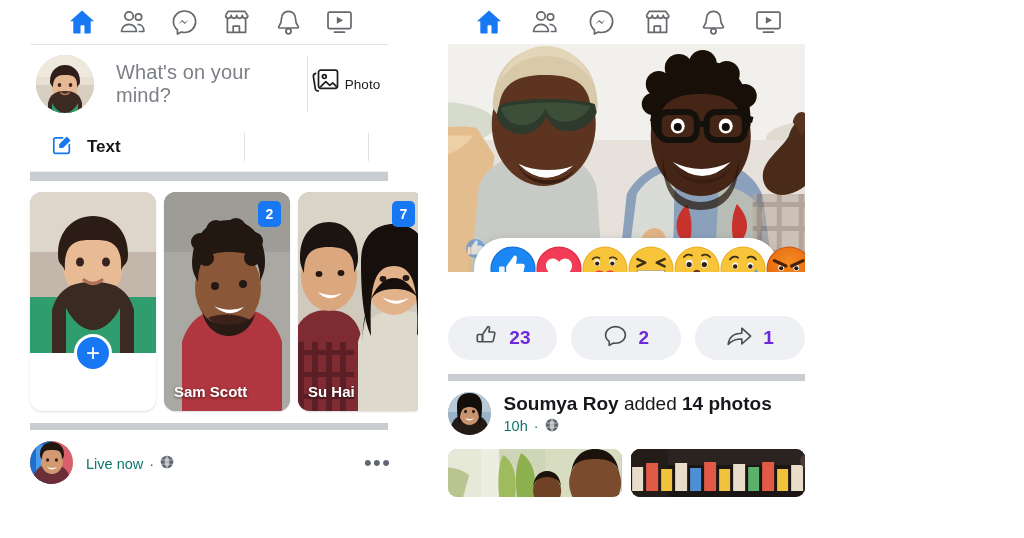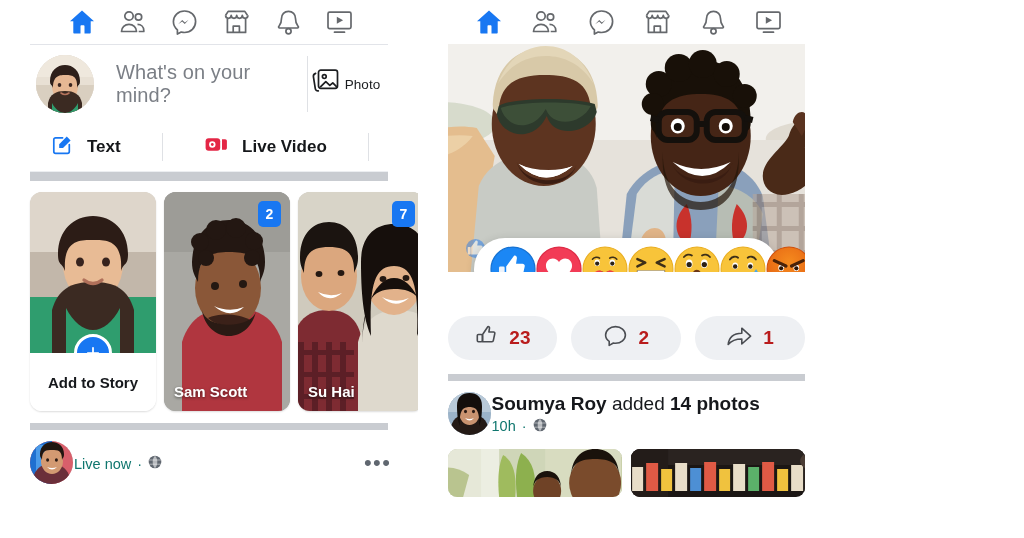--- a/index.html
+++ b/index.html
@@ -132,21 +132,21 @@
     width: 38px; height: 38px; border-radius: 50%;
     background: #1877f2; border: 3px solid #fff;
     display: flex; align-items: center; justify-content: center;
     color: #fff; font-size: 24px; line-height: 1; font-weight: 400;
   }
 
   
   .post-header {
     display: flex; align-items: center;
     padding: 11px 26px 6px 30px;
-    gap: 1px;
+    gap: 13px;
   }
   .post-avatar {
     width: 43px; height: 43px; border-radius: 50%; overflow: hidden; flex: 0 0 43px;
     background: #cfd3d8;
   }
   .post-avatar svg { width: 100%; height: 100%; display: block; }
   .post-meta { flex: 1 1 auto; min-width: 0; }
   .post-name { font-size: 19px; font-weight: 700; color: #16181c; line-height: 1.22; }
   .post-name .light { font-weight: 400; }
   .post-sub { display: flex; align-items: center; gap: 6px; font-size: 14.5px; color: #0f766e; margin-top: 2px; }
@@ -201,21 +201,21 @@
   }
   .pill {
     flex: 1 1 0;
     height: 44px;
     background: #eef0f3;
     border-radius: 22px;
     display: flex; align-items: center; justify-content: center;
     gap: 10px;
     cursor: pointer;
   }
-  .pill .cnt { font-size: 19px; font-weight: 700; color: #b91c1c; }
+  .pill .cnt { font-size: 19px; font-weight: 700; color: #6d28d9; }
 
   
   .photo-grid {
     display: flex; gap: 9px;
     padding: 8px 30px 0 30px;
   }
   .grid-photo {
     flex: 1 1 0; height: 48px; border-radius: 9px; overflow: hidden; background: #ddd;
     cursor: pointer;
   }
@@ -308,31 +308,20 @@
           <div class="cact">
             <span>
               <svg width="21" height="21" viewBox="0 0 21 21" fill="none" stroke="#1877f2" stroke-width="1.7">
                 <path d="M17.3 10.6v6.9c0 1-.8 1.8-1.8 1.8H3.6c-1 0-1.8-.8-1.8-1.8V5.6c0-1 .8-1.8 1.8-1.8h7" stroke-linecap="round"></path>
                 <path d="M14.8 2.6 18.6 6.4 11 14H7.2v-3.8z" fill="#1877f2" stroke="none"></path>
               </svg>
             </span>
             <span>Text</span>
           </div>
           <div class="vdiv"></div>
-          <div class="cact">
-            <span>
-              <svg width="23" height="17" viewBox="0 0 23 17">
-                <rect x="0.6" y="2.2" width="14.6" height="12.6" rx="3" fill="#e42645"></rect>
-                <circle cx="7.3" cy="8.5" r="3.2" fill="#fff"></circle>
-                <circle cx="7.3" cy="8.5" r="1.4" fill="#e42645"></circle>
-                <path d="M17 3.2h3.1c1 0 1.8.8 1.8 1.8v7c0 1-.8 1.8-1.8 1.8H17z" fill="#e42645"></path>
-              </svg>
-            </span>
-            <span>Live Video</span>
-          </div>
           <div class="vdiv"></div>
         </div>
       </div>
     </div>
 
     <div class="gapbar"></div>
 
     <div class="stories">
 
       <div class="story add">
@@ -346,23 +335,20 @@
             <path d="M28 62c0-24 16-38 35-38s35 14 35 38c0 12-4 8-7 17 2-31-14-31-28-31s-30 0-28 31c-3-9-7-5-7-17z" fill="#2c1c16"></path>
             <path d="M22 118c6-21 19-28 41-28s35 7 41 28v43H22z" fill="#3b2a22"></path>
             <ellipse cx="50" cy="70" rx="4" ry="4.6" fill="#37231e"></ellipse>
             <ellipse cx="76" cy="70" rx="4" ry="4.6" fill="#37231e"></ellipse>
             <path d="M54 88q9 7 18 0" stroke="#b0705a" stroke-width="3.3" fill="none" stroke-linecap="round"></path>
             <path d="M36 116c7 14 17 22 27 22s20-8 27-22v45H36z" fill="#2f9d6e"></path>
           </svg>
         </div>
         <div class="plus">
           <span>+</span>
-        </div>
-        <div class="footer">
-          <span>Add to Story</span>
         </div>
       </div>
 
       <div class="story">
         <div class="img">
           <svg viewBox="0 0 126 219" preserveAspectRatio="xMidYMid slice">
             <rect width="126" height="219" fill="#9a9a96"></rect>
             <rect width="126" height="219" fill="#a9a8a3"></rect>
             <path d="M0 0h126v60H0z" fill="#9d9c97"></path>
             <path d="M18 150c8-26 26-34 50-34s42 8 50 34v69H18z" fill="#b0363f"></path>

